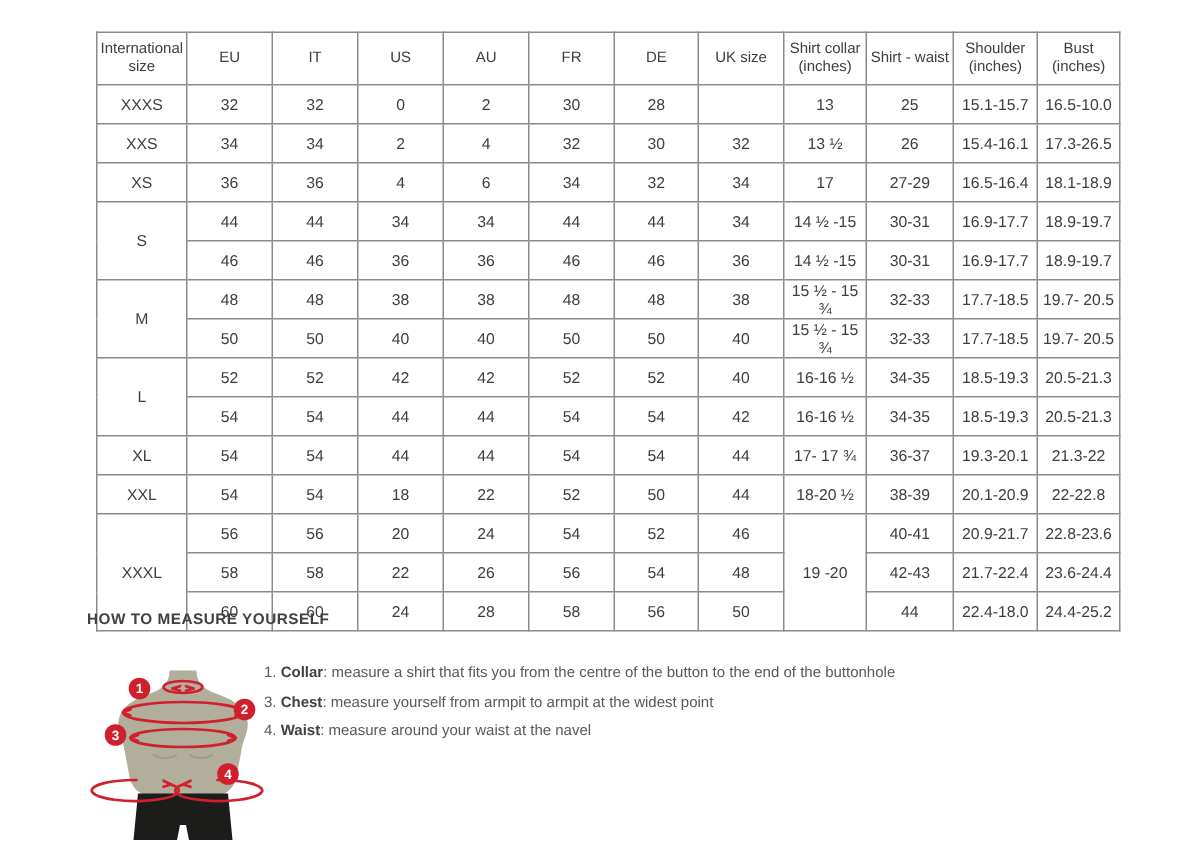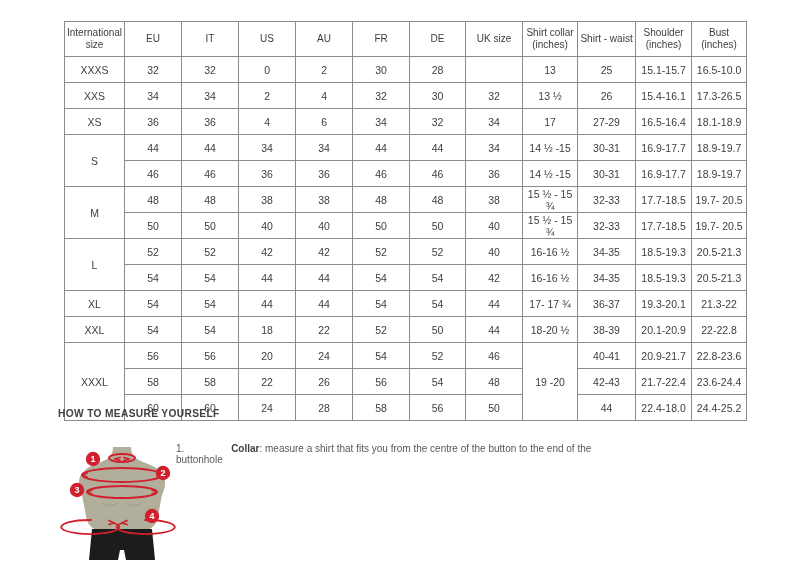--- a/index.html
+++ b/index.html
@@ -29,21 +29,21 @@
   
   .measure-heading{
     position:absolute;left:58px;top:408px;
     font-size:10.2px;font-weight:700;color:#414042;letter-spacing:.35px;
   }
   .measure-notes{
     position:absolute;left:176px;top:443px;width:460px;
     font-size:10px;color:#58585a;
   }
   .note{margin-bottom:8.5px;line-height:11px;}
-  .note b{color:#414042;margin-left:44px;}
+  .note b{color:#414042;}
   .figure-wrap{position:absolute;left:56px;top:444px;width:136px;height:122px;}
   .figure-wrap svg{display:block;}
 </style>
 </head>
 <body>
 
 <table class="size-table">
   <colgroup>
     <col class="c-int">
       <col class="c-std">
@@ -299,13 +299,15 @@
       <circle cx="21" cy="46" r="7.2" fill="#d0202e"></circle>
       <text x="21" y="49.3" fill="#ffffff">3</text>
       <circle cx="96" cy="72" r="7.2" fill="#d0202e"></circle>
       <text x="96" y="75.3" fill="#ffffff">4</text>
     </g>
   </svg>
 </div>
 
 <div class="measure-notes">
     <div class="note"><span>1. </span><b>Collar</b><span>: measure a shirt that fits you from the centre of the button to the end of the buttonhole</span></div>
+    <div class="note"><span>3. </span><b>Chest</b><span>: measure yourself from armpit to armpit at the widest point</span></div>
+    <div class="note"><span>4. </span><b>Waist</b><span>: measure around your waist at the navel</span></div>
   </div>
 
 </body></html>

